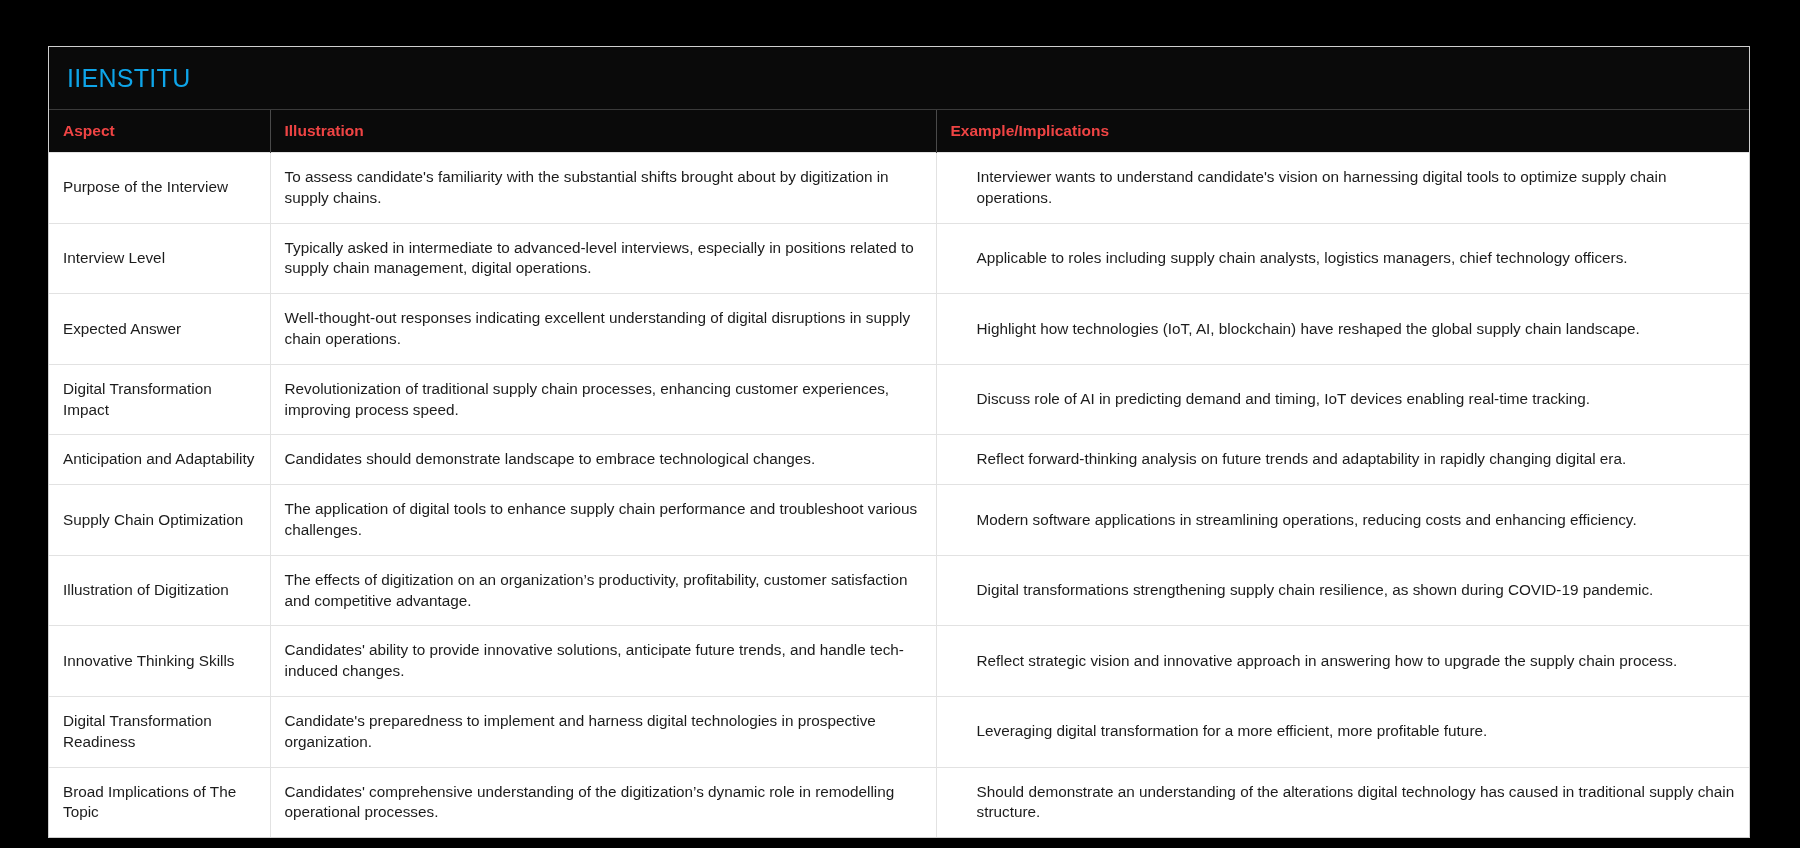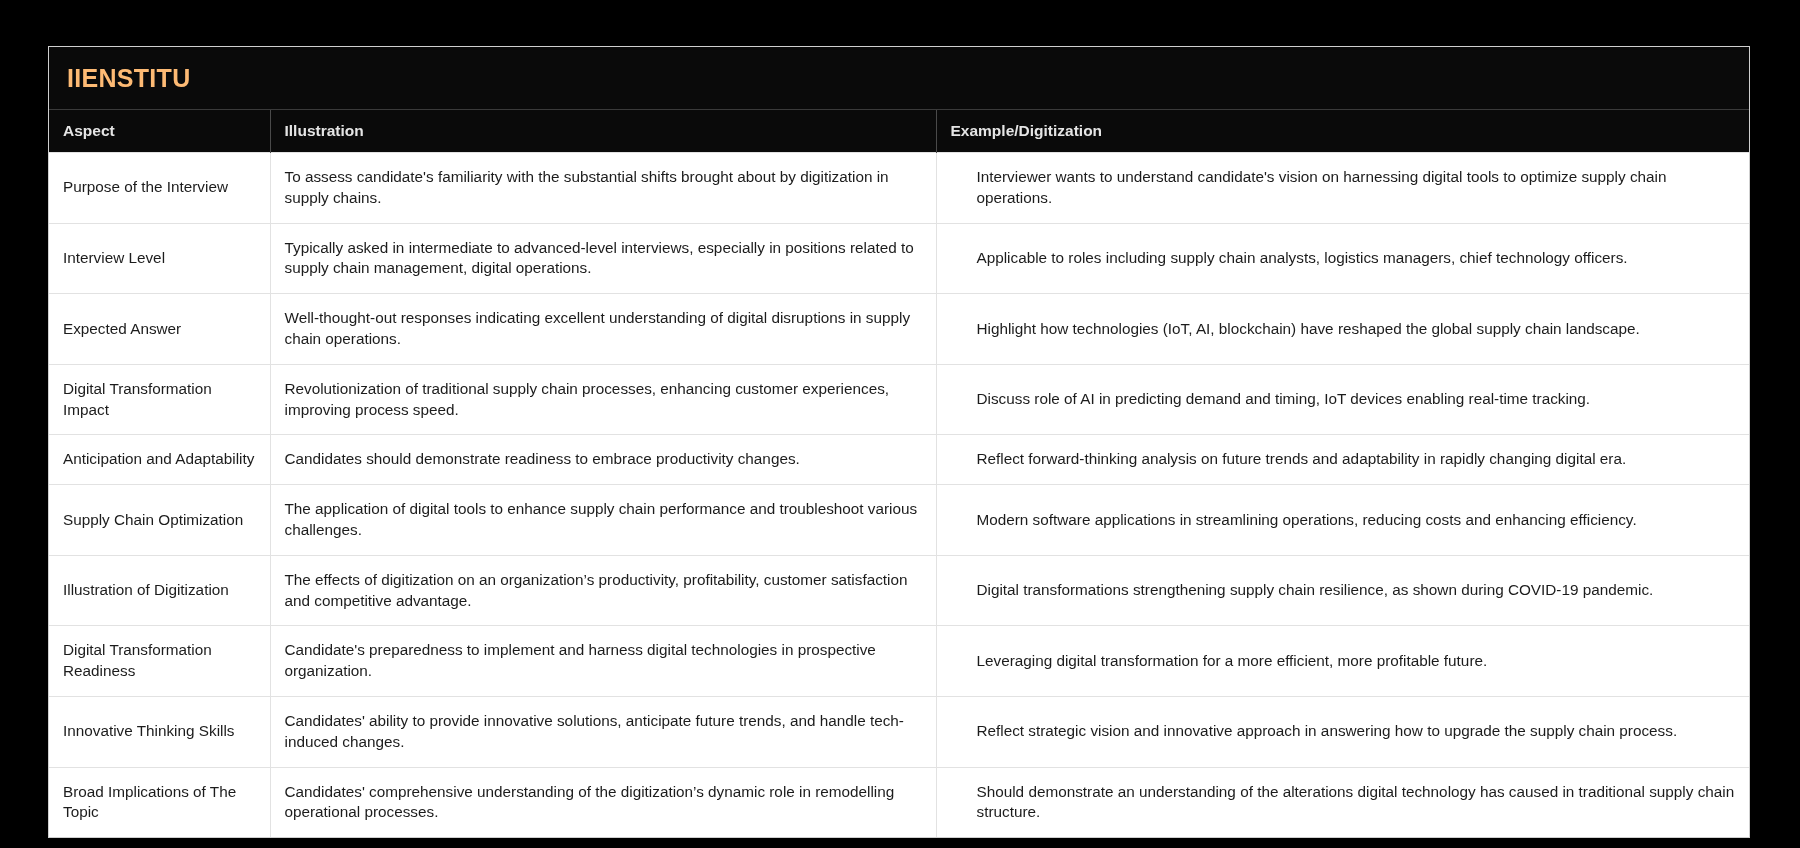--- a/index.html
+++ b/index.html
@@ -36,37 +36,37 @@
   .brand-bar {
     background: #0a0a0a;
     height: 63px;
     display: flex;
     align-items: center;
     padding: 0 18px;
     box-sizing: border-box;
     border-bottom: 1px solid #3a3a3a;
   }
   .brand-title {
-    color: #fdba74;
+    color: #0ea5e9;
     font-size: 25px;
-    font-weight: bold;
+    font-weight: normal;
     letter-spacing: 0.3px;
     line-height: 1;
   }
 
   table.data-table {
     width: 100%;
     border-collapse: collapse;
     table-layout: fixed;
     background: #ffffff;
   }
 
   table.data-table thead th {
     background: #0a0a0a;
-    color: #e5e5e5;
+    color: #ef4444;
     font-size: 15.5px;
     font-weight: bold;
     text-align: left;
     padding: 12px 14px;
     height: 40px;
     box-sizing: border-box;
     border-right: 1px solid #4a4a4a;
     vertical-align: middle;
   }
   table.data-table thead th:last-child { border-right: none; }
@@ -107,21 +107,21 @@
     <table class="data-table">
       <colgroup>
         <col class="c-aspect">
         <col class="c-explanation">
         <col class="c-example">
       </colgroup>
       <thead>
         <tr>
           <th>Aspect</th>
           <th>Illustration</th>
-          <th>Example/Digitization</th>
+          <th>Example/Implications</th>
         </tr>
       </thead>
       <tbody>
         <tr>
           <td class="aspect-cell">Purpose of the Interview</td>
           <td>To assess candidate's familiarity with the substantial shifts brought about by digitization in supply chains.</td>
           <td>Interviewer wants to understand candidate's vision on harnessing digital tools to optimize supply chain operations.</td>
         </tr>
         <tr>
           <td class="aspect-cell">Interview Level</td>
@@ -133,42 +133,42 @@
           <td>Well-thought-out responses indicating excellent understanding of digital disruptions in supply chain operations.</td>
           <td>Highlight how technologies (IoT, AI, blockchain) have reshaped the global supply chain landscape.</td>
         </tr>
         <tr>
           <td class="aspect-cell">Digital Transformation Impact</td>
           <td>Revolutionization of traditional supply chain processes, enhancing customer experiences, improving process speed.</td>
           <td>Discuss role of AI in predicting demand and timing, IoT devices enabling real-time tracking.</td>
         </tr>
         <tr>
           <td class="aspect-cell">Anticipation and Adaptability</td>
-          <td>Candidates should demonstrate readiness to embrace productivity changes.</td>
+          <td>Candidates should demonstrate landscape to embrace technological changes.</td>
           <td>Reflect forward-thinking analysis on future trends and adaptability in rapidly changing digital era.</td>
         </tr>
         <tr>
           <td class="aspect-cell">Supply Chain Optimization</td>
           <td>The application of digital tools to enhance supply chain performance and troubleshoot various challenges.</td>
           <td>Modern software applications in streamlining operations, reducing costs and enhancing efficiency.</td>
         </tr>
         <tr>
           <td class="aspect-cell">Illustration of Digitization</td>
           <td>The effects of digitization on an organization’s productivity, profitability, customer satisfaction and competitive advantage.</td>
           <td>Digital transformations strengthening supply chain resilience, as shown during COVID-19 pandemic.</td>
         </tr>
         <tr>
+          <td class="aspect-cell">Innovative Thinking Skills</td>
+          <td>Candidates' ability to provide innovative solutions, anticipate future trends, and handle tech-induced changes.</td>
+          <td>Reflect strategic vision and innovative approach in answering how to upgrade the supply chain process.</td>
+        </tr>
+        <tr>
           <td class="aspect-cell">Digital Transformation Readiness</td>
           <td>Candidate's preparedness to implement and harness digital technologies in prospective organization.</td>
           <td>Leveraging digital transformation for a more efficient, more profitable future.</td>
-        </tr>
-        <tr>
-          <td class="aspect-cell">Innovative Thinking Skills</td>
-          <td>Candidates' ability to provide innovative solutions, anticipate future trends, and handle tech-induced changes.</td>
-          <td>Reflect strategic vision and innovative approach in answering how to upgrade the supply chain process.</td>
         </tr>
         <tr>
           <td class="aspect-cell">Broad Implications of The Topic</td>
           <td>Candidates' comprehensive understanding of the digitization’s dynamic role in remodelling operational processes.</td>
           <td>Should demonstrate an understanding of the alterations digital technology has caused in traditional supply chain structure.</td>
         </tr>
       </tbody>
     </table>
 
   </div>

